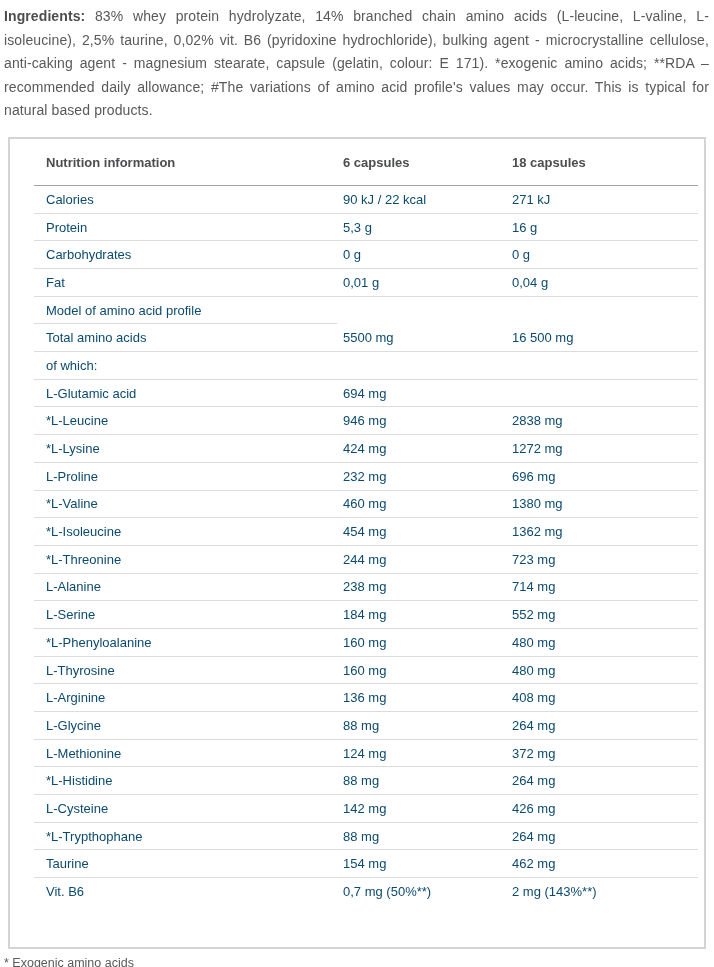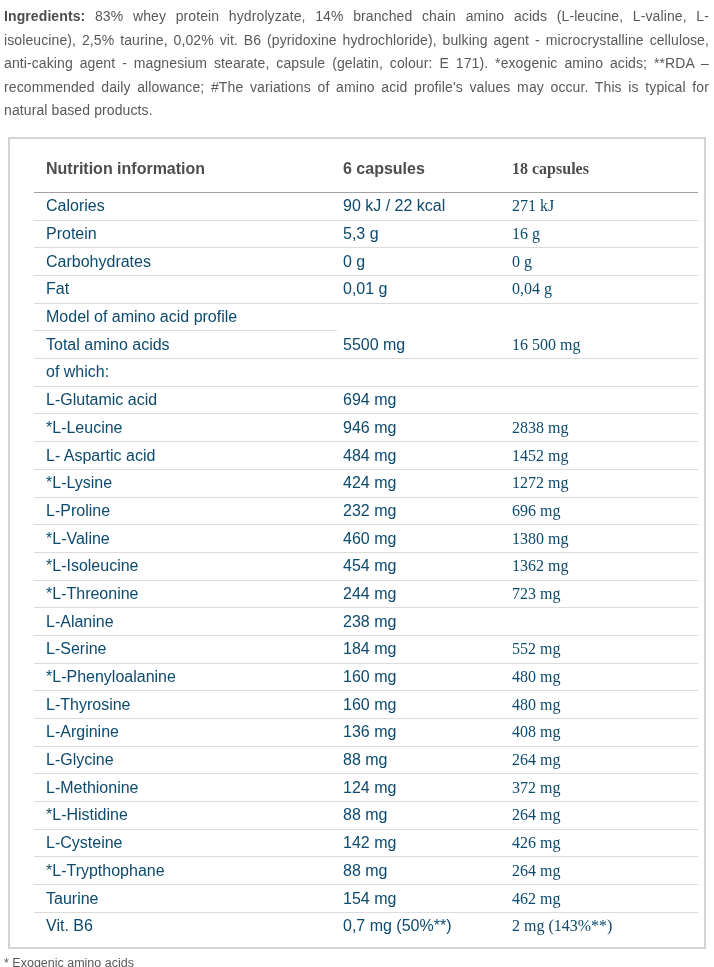--- a/index.html
+++ b/index.html
@@ -31,22 +31,22 @@
   }
   
   .nutri-box {
     margin: 14px 8px 0 8px;
     border: 2px solid #d4d4d4;
     height: 812px;
     box-sizing: border-box;
     background: #ffffff;
   }
   .trows {
-    margin: 8px 6px 0 24px;
-    font-size: 16px;
+    margin: 1px 6px 0 24px;
+    font-size: 13px;
   }
   .thead {
     display: flex;
     align-items: center;
     height: 46px;
     border-bottom: 1px solid #a2a2a2;
     font-weight: bold;
     color: #4c4d4f;
     box-sizing: border-box;
   }
@@ -69,21 +69,21 @@
     bottom: -1px;
     width: 303px;
     height: 1px;
     background: #dcdcdc;
   }
   .trow.no-divider {
     border-bottom-color: transparent;
   }
   .c1 { width: 309px; padding-left: 12px; box-sizing: border-box; }
   .c2 { width: 169px; }
-  .c3 { flex: 1; font-family: Liberation Serif, serif; }
+  .c3 { flex: 1; }
   
   .footnotes {
     margin: 7px 0 0 4px;
     font-size: 12.5px;
     color: #59595b;
   }
   .footnote {
     margin-bottom: 11px;
     line-height: 14px;
   }
@@ -147,25 +147,20 @@
     <span class="c1">L-Glutamic acid</span>
     <span class="c2">694 mg</span>
   </div>
 
   <div class="trow">
     <span class="c1">*L-Leucine</span>
     <span class="c2">946 mg</span>
     <span class="c3">2838 mg</span>
   </div>
 
-  <div class="trow">
-    <span class="c1">L- Aspartic acid</span>
-    <span class="c2">484 mg</span>
-    <span class="c3">1452 mg</span>
-  </div>
 
   <div class="trow">
     <span class="c1">*L-Lysine</span>
     <span class="c2">424 mg</span>
     <span class="c3">1272 mg</span>
   </div>
 
   <div class="trow">
     <span class="c1">L-Proline</span>
     <span class="c2">232 mg</span>
@@ -186,20 +181,21 @@
 
   <div class="trow">
     <span class="c1">*L-Threonine</span>
     <span class="c2">244 mg</span>
     <span class="c3">723 mg</span>
   </div>
 
   <div class="trow">
     <span class="c1">L-Alanine</span>
     <span class="c2">238 mg</span>
+    <span class="c3">714 mg</span>
   </div>
 
   <div class="trow">
     <span class="c1">L-Serine</span>
     <span class="c2">184 mg</span>
     <span class="c3">552 mg</span>
   </div>
 
   <div class="trow">
     <span class="c1">*L-Phenyloalanine</span>

